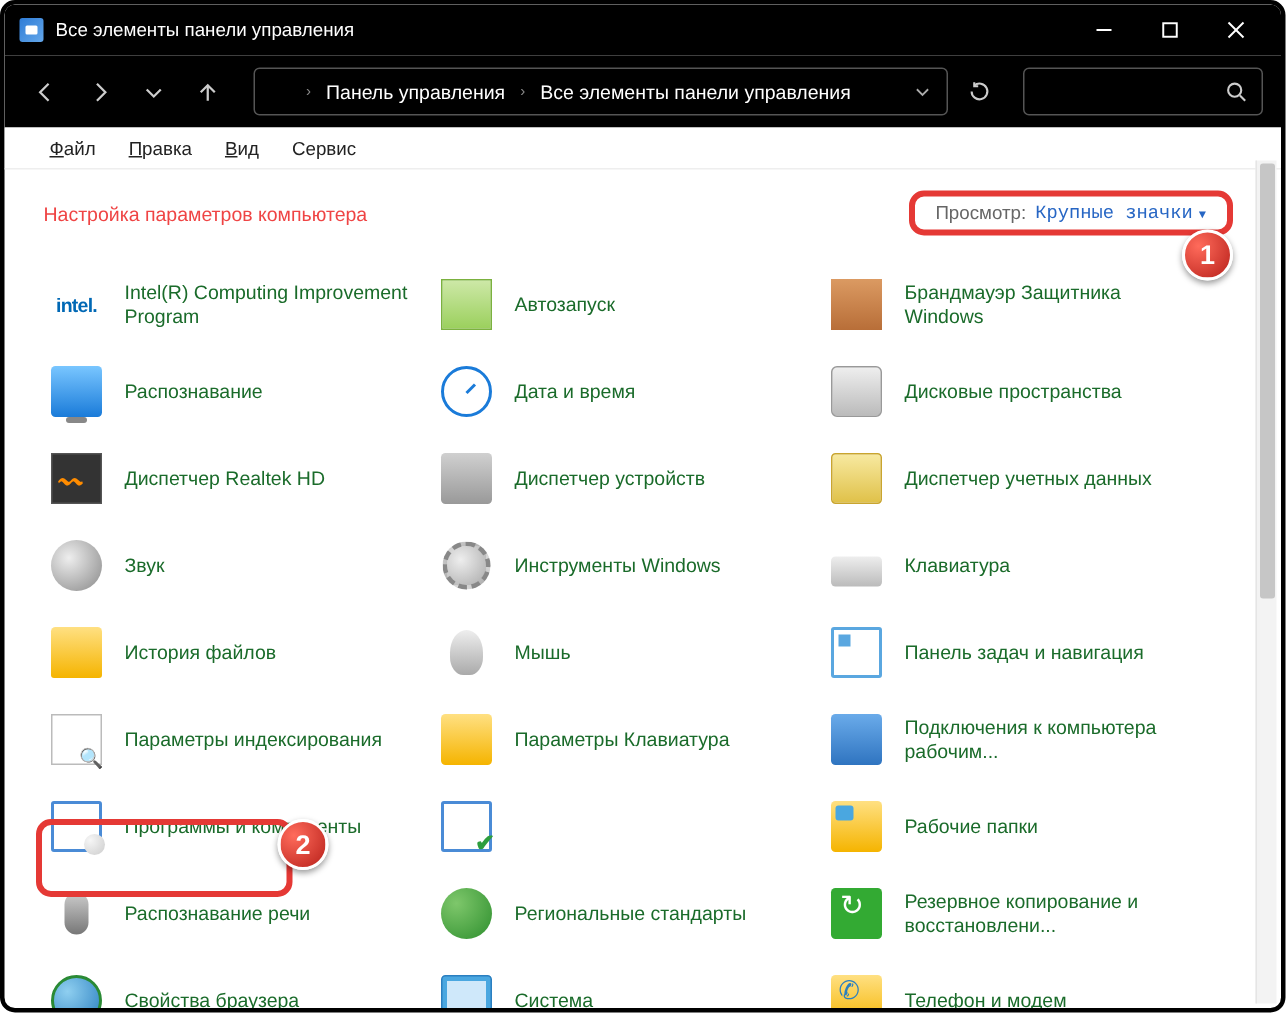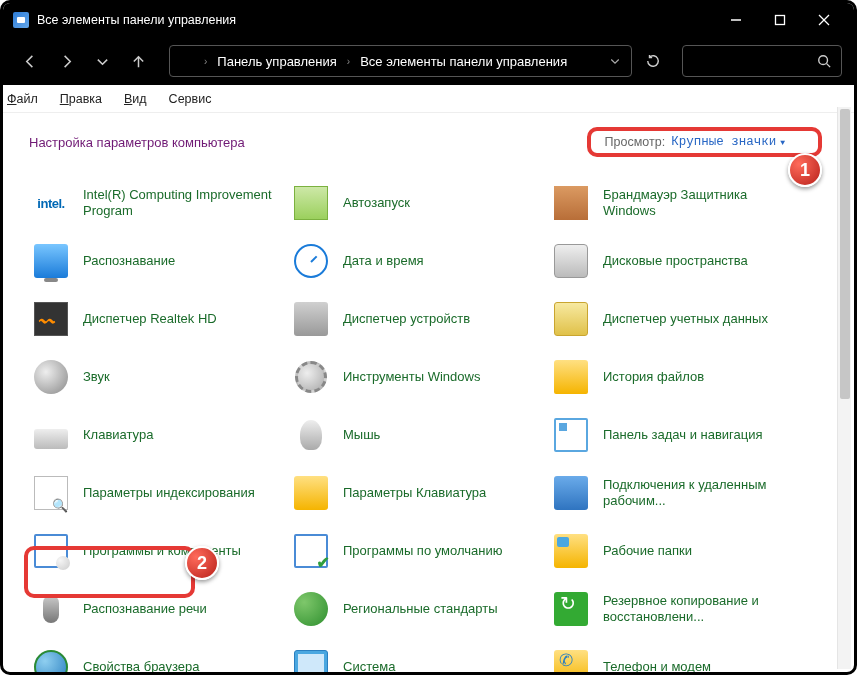--- a/index.html
+++ b/index.html
@@ -54,32 +54,32 @@
   }
   .addr .seg{color:#fff;}
   .addr .chev{font-size:10px;color:#888;margin:0 2px;}
   .addr-btn{width:30px;height:30px;display:flex;align-items:center;justify-content:center;}
   .addr-btn svg{width:14px;height:14px;stroke:#ccc;stroke-width:1.6;fill:none;}
   .searchbox{width:160px;height:32px;border:1px solid #555;border-radius:4px;margin-left:8px;display:flex;align-items:center;justify-content:flex-end;padding-right:10px;}
   .searchbox svg{width:14px;height:14px;stroke:#ccc;stroke-width:1.6;fill:none;}
 
   
   .menubar{
-    height:28px;display:flex;align-items:center;padding:0 4px;gap:22px;font-size:12.5px;background:#fff;border-bottom:1px solid #eee;color:#222;
+    height:28px;display:flex;align-items:center;padding:0 30px;gap:22px;font-size:12.5px;background:#fff;border-bottom:1px solid #eee;color:#222;
   }
   .menuitem u{text-decoration:underline;}
 
   
   .page-header{
     display:flex;justify-content:space-between;align-items:center;padding:14px 32px 18px 26px;position:relative;
   }
-  .page-title{color:#701a75;font-size:13px;}
+  .page-title{color:#ef4444;font-size:13px;}
   .view-box{
     display:flex;align-items:center;gap:6px;font-size:12.5px;
-    border:4px solid #e53935;border-radius:10px;padding:4px 33px 4px 14px;
+    border:4px solid #e53935;border-radius:10px;padding:4px 14px 4px 14px;
     position: relative;
   }
   .view-label{color:#666;}
   .view-value{color:#2766c4;font-family:Liberation Mono, monospace;}
   .view-value::after{content:"▼";font-size:8px;margin-left:4px;color:#2766c4;}
   .callout{
     position:absolute;width:34px;height:34px;border-radius:50%;
     background:radial-gradient(circle at 30% 30%,#ff6b5b,#b8201a);
     border:2px solid #fff;color:#fff;font-weight:700;font-size:18px;display:flex;align-items:center;justify-content:center;box-shadow:0 2px 4px rgba(0,0,0,.4);
   }
@@ -292,32 +292,32 @@
         <div class="cp-label">Звук</div>
       </div>
     <div class="cp-item">
         <div class="cp-icon">
           <div class="ic ic-gear"></div>
         </div>
         <div class="cp-label">Инструменты Windows</div>
       </div>
     <div class="cp-item">
         <div class="cp-icon">
+          <div class="ic ic-keyboard"></div>
+        </div>
+        <div class="cp-label">Клавиатура</div>
+      </div>
+    <div class="cp-item">
+        <div class="cp-icon">
           <div class="ic ic-folder"></div>
         </div>
         <div class="cp-label">История файлов</div>
       </div>
     <div class="cp-item">
         <div class="cp-icon">
-          <div class="ic ic-keyboard"></div>
-        </div>
-        <div class="cp-label">Клавиатура</div>
-      </div>
-    <div class="cp-item">
-        <div class="cp-icon">
           <div class="ic ic-mouse"></div>
         </div>
         <div class="cp-label">Мышь</div>
       </div>
     <div class="cp-item">
         <div class="cp-icon">
           <div class="ic ic-taskbar"></div>
         </div>
         <div class="cp-label">Панель задач и навигация</div>
       </div>
@@ -330,33 +330,32 @@
     <div class="cp-item">
         <div class="cp-icon">
           <div class="ic ic-explorer"></div>
         </div>
         <div class="cp-label">Параметры Клавиатура</div>
       </div>
     <div class="cp-item">
         <div class="cp-icon">
           <div class="ic ic-remote"></div>
         </div>
-        <div class="cp-label">Подключения к удаленным рабочим...</div>
+        <div class="cp-label">Подключения к компьютера рабочим...</div>
       </div>
     <div class="cp-item">
         <div class="cp-icon">
           <div class="ic ic-programs"></div>
         </div>
         <div class="cp-label">Программы и компоненты</div>
       </div>
     <div class="cp-item">
         <div class="cp-icon">
           <div class="ic ic-default"></div>
         </div>
-        <div class="cp-label">Программы по умолчанию</div>
       </div>
     <div class="cp-item">
         <div class="cp-icon">
           <div class="ic ic-workfolder"></div>
         </div>
         <div class="cp-label">Рабочие папки</div>
       </div>
     <div class="cp-item">
         <div class="cp-icon">
           <div class="ic ic-mic"></div>

